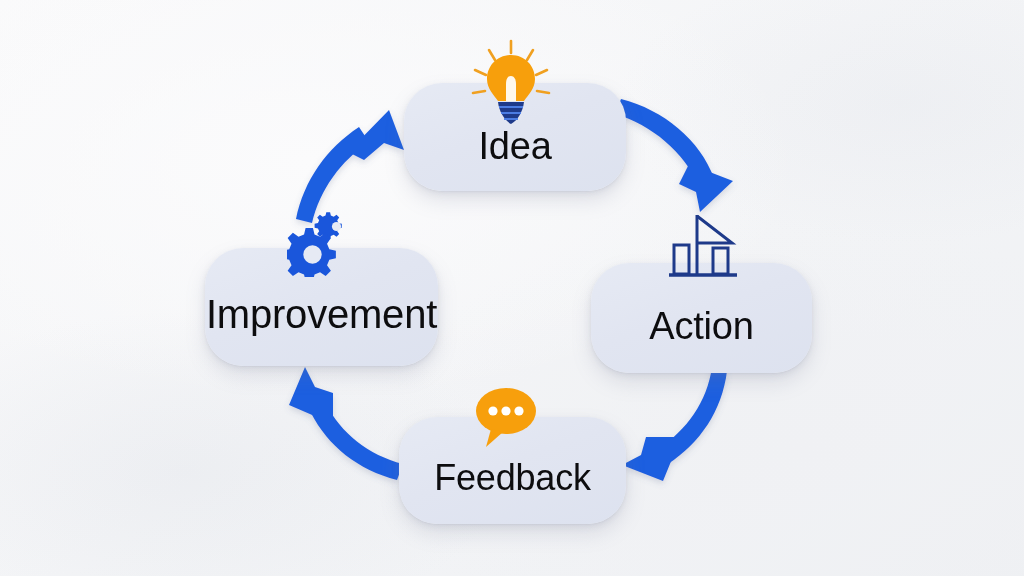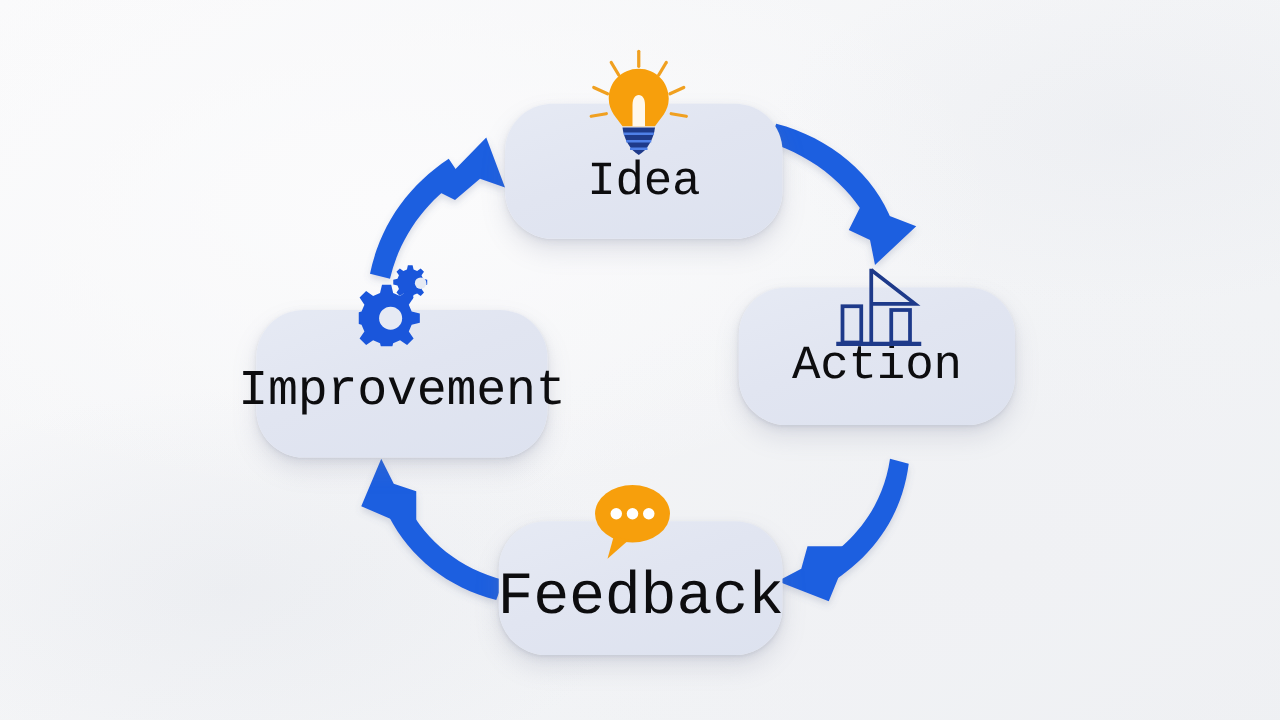--- a/index.html
+++ b/index.html
@@ -14,21 +14,20 @@
     background: #f4f5f7;
   }
   #stage {
     position: relative;
     width: 1024px;
     height: 576px;
     background:
       radial-gradient(ellipse 70% 60% at 30% 28%, #fbfbfc 0%, rgba(251,251,252,0) 70%),
       radial-gradient(ellipse 60% 55% at 78% 78%, #f0f1f4 0%, rgba(240,241,244,0) 72%),
       linear-gradient(145deg, #fafafb 0%, #f4f5f7 48%, #eef0f3 100%);
-    font-family: Liberation Mono, monospace;
   }
   
   #grain {
     position: absolute;
     inset: 0;
     background:
       radial-gradient(ellipse 45% 40% at 18% 82%, rgba(205,210,220,0.20) 0%, rgba(205,210,220,0) 70%),
       radial-gradient(ellipse 40% 35% at 88% 18%, rgba(210,214,224,0.16) 0%, rgba(210,214,224,0) 70%);
     pointer-events: none;
   }
@@ -50,24 +49,24 @@
     color: #0d0d0f;
     font-size: 37px;
     font-weight: 400;
     letter-spacing: -0.2px;
     line-height: 1;
     white-space: nowrap;
     text-align: center;
   }
   #card-idea        { left: 404px; top: 83px;  width: 222px; height: 108px; }
   #card-idea .card-label { font-size: 38px; transform: translateY(9px); }
-  #card-action      { left: 591px; top: 230px; width: 221px; height: 110px; }
+  #card-action      { left: 591px; top: 263px; width: 221px; height: 110px; }
   #card-action .card-label { font-size: 38px; transform: translateY(8px); }
   #card-feedback    { left: 399px; top: 417px; width: 227px; height: 107px; }
-  #card-feedback .card-label { font-size: 48px; transform: translateY(7px); }
+  #card-feedback .card-label { font-size: 36px; transform: translateY(7px); }
   #card-improvement { left: 205px; top: 248px; width: 233px; height: 118px; }
   #card-improvement .card-label { font-size: 40px; transform: translateY(7px); }
 
   .icon {
     position: absolute;
     pointer-events: none;
   }
   #icon-bulb  { left: 466px; top: 38px;  width: 90px; height: 90px; }
   #icon-chart { left: 664px; top: 203px; width: 80px; height: 78px; }
   #icon-chat  { left: 465px; top: 386px; width: 80px; height: 62px; }

